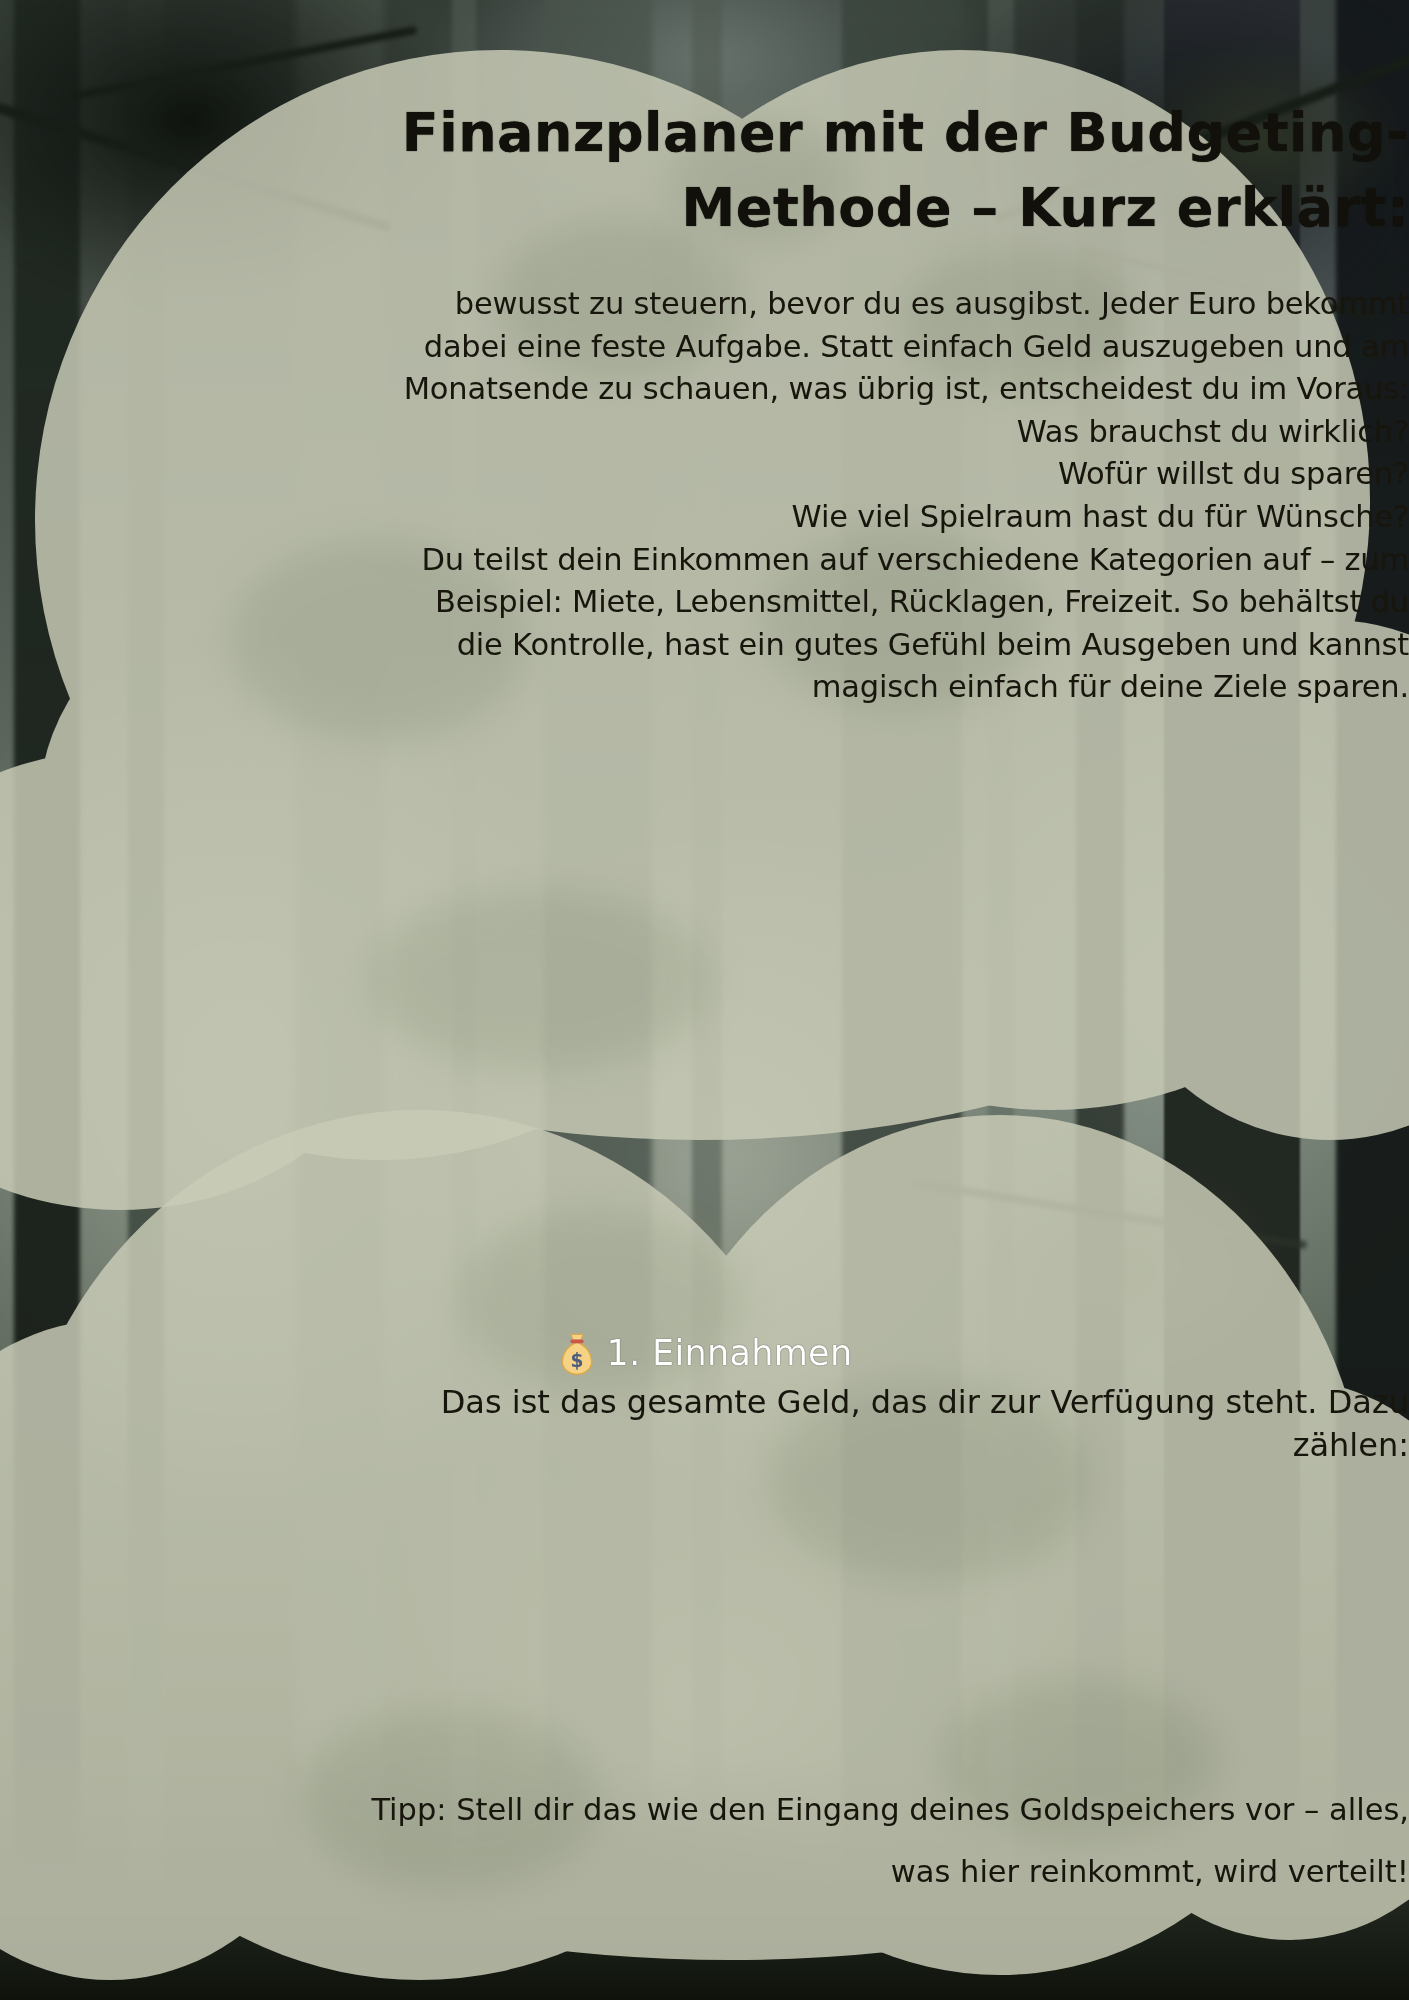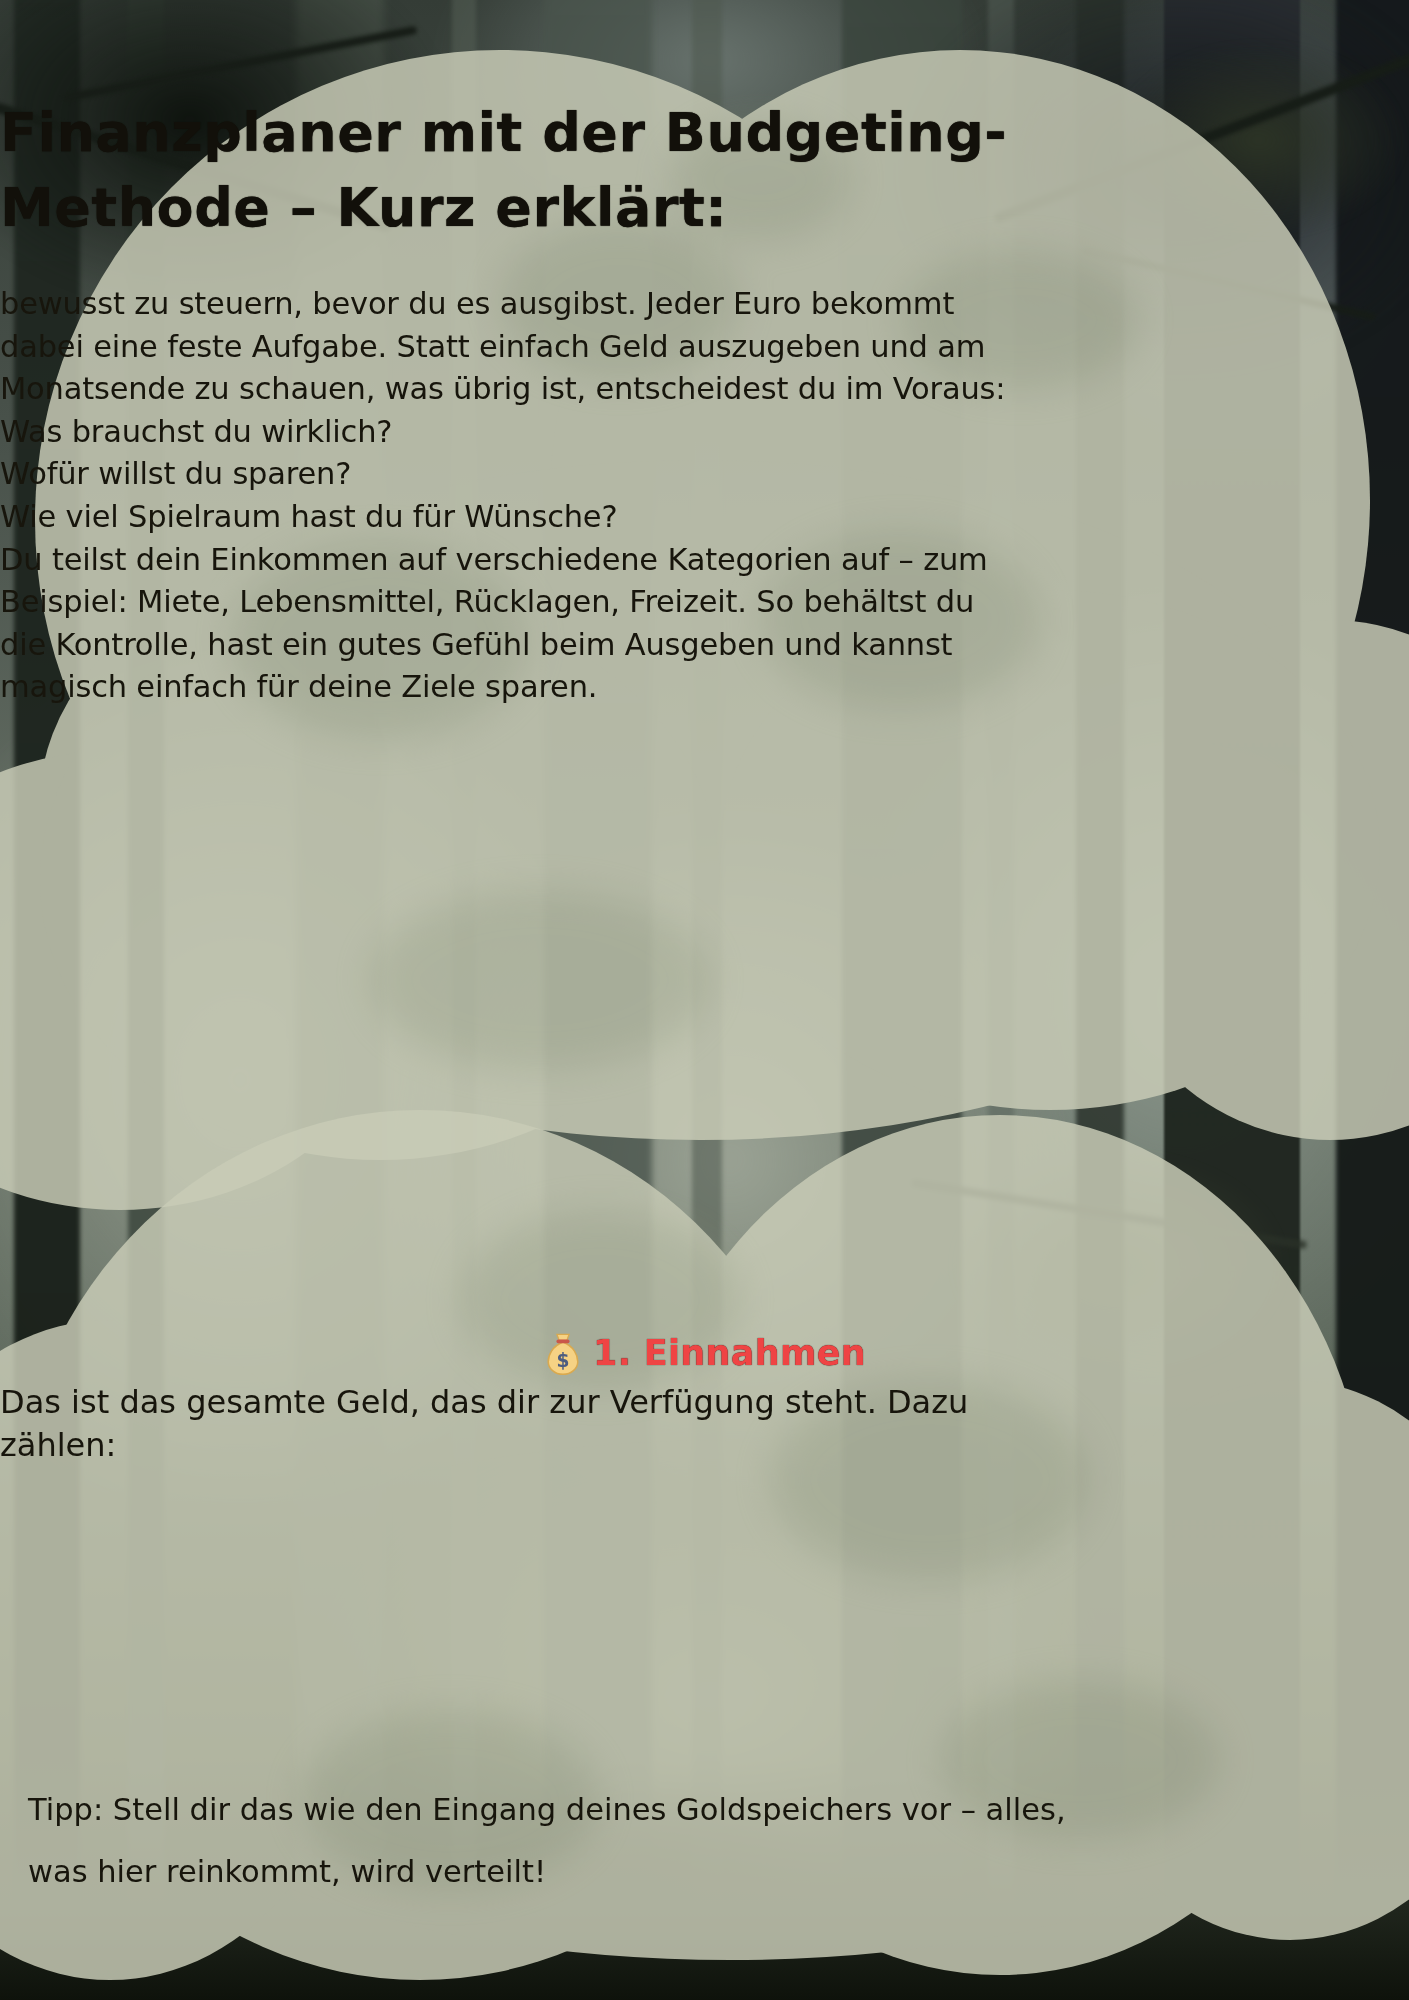--- a/index.html
+++ b/index.html
@@ -41,26 +41,26 @@
   .b2{left:60px;top:60px;width:360px;height:8px;transform:rotate(-11deg);}
   .b3{right:-40px;top:130px;width:470px;height:10px;transform:rotate(-21deg);}
   .b4{right:30px;top:280px;width:300px;height:7px;transform:rotate(13deg);}
   .b5{right:100px;top:1210px;width:400px;height:8px;transform:rotate(9deg);background:#2a3128;opacity:.8;}
   .ground{position:absolute;left:0;right:0;bottom:0;height:240px;
           background:linear-gradient(180deg,rgba(29,35,26,0) 0%,#20261d 60%,#0e120b 100%);}
 
   .cloudsvg{position:absolute;inset:0;}
 
   
-  .txt{position:absolute;left:0;right:0;text-align:left;}
+  .txt{position:absolute;left:0;right:0;text-align:right;}
   .title{top:96px;font-size:54px;line-height:1.38;font-weight:700;letter-spacing:.5px;color:#12100a;
          text-shadow:0 0 1px #12100a;}
   .intro{top:283px;font-size:30.5px;line-height:42.6px;font-weight:500;letter-spacing:-.2px;}
   .h2row{top:1330px;display:flex;justify-content:center;align-items:center;gap:10px;}
-  .h2row .h2{font-size:35px;font-weight:700;letter-spacing:.3px;color:#ef4444;text-shadow:0 0 1px #12100a;}
+  .h2row .h2{font-size:35px;font-weight:400;letter-spacing:.3px;color:#ffffff;text-shadow:0 0 1px #12100a;}
   .sec{top:1381px;font-size:32px;line-height:43px;font-weight:400;}
   .list{top:1549px;font-size:30.5px;line-height:58px;font-weight:500;}
   .tip{top:1779px;font-size:30.5px;line-height:62px;font-weight:500;margin-left:28px;}
 </style>
 </head>
 <body>
 
 <div class="page">
 
   <div class="bg">

